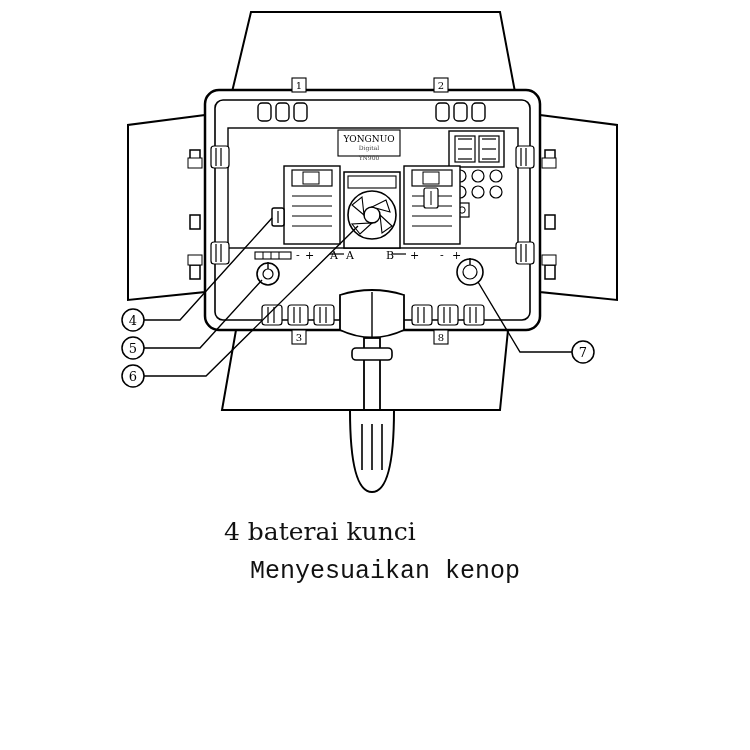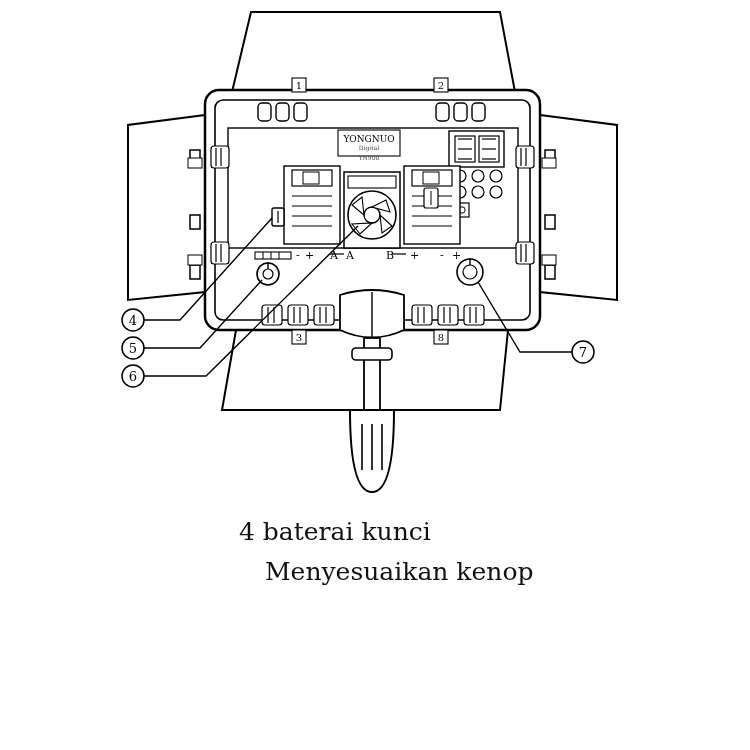--- a/index.html
+++ b/index.html
@@ -27,34 +27,33 @@
     width: 750px;
     height: 510px;
   }
   #legend {
     position: absolute;
     left: 0;
     top: 512px;
     width: 650px;
     height: 238px;
     padding: 0;
-    margin-left: 15px;
   }
   .legend-line {
     font-family: "DejaVu Serif", serif;
     font-size: 25px;
     line-height: 40px;
     color: #111111;
     white-space: pre;
   }
   .legend-line.l1 { margin-left: 224px; }
   .legend-line.l2 { margin-left: 224px; }
   .legend-line.l3 { margin-left: 224px; }
   .legend-line.l4 { margin-left: 224px; }
-  .legend-line.l5 { margin-left: 250px; }
+  .legend-line.l5 { margin-left: 250px; font-family: Liberation Mono, monospace; }
   svg text {
     font-family: "DejaVu Serif", serif;
   }
 </style>
 </head>
 <body>
 
 <div id="stage">
 
   <svg id="diagram" viewBox="0 0 750 510">

